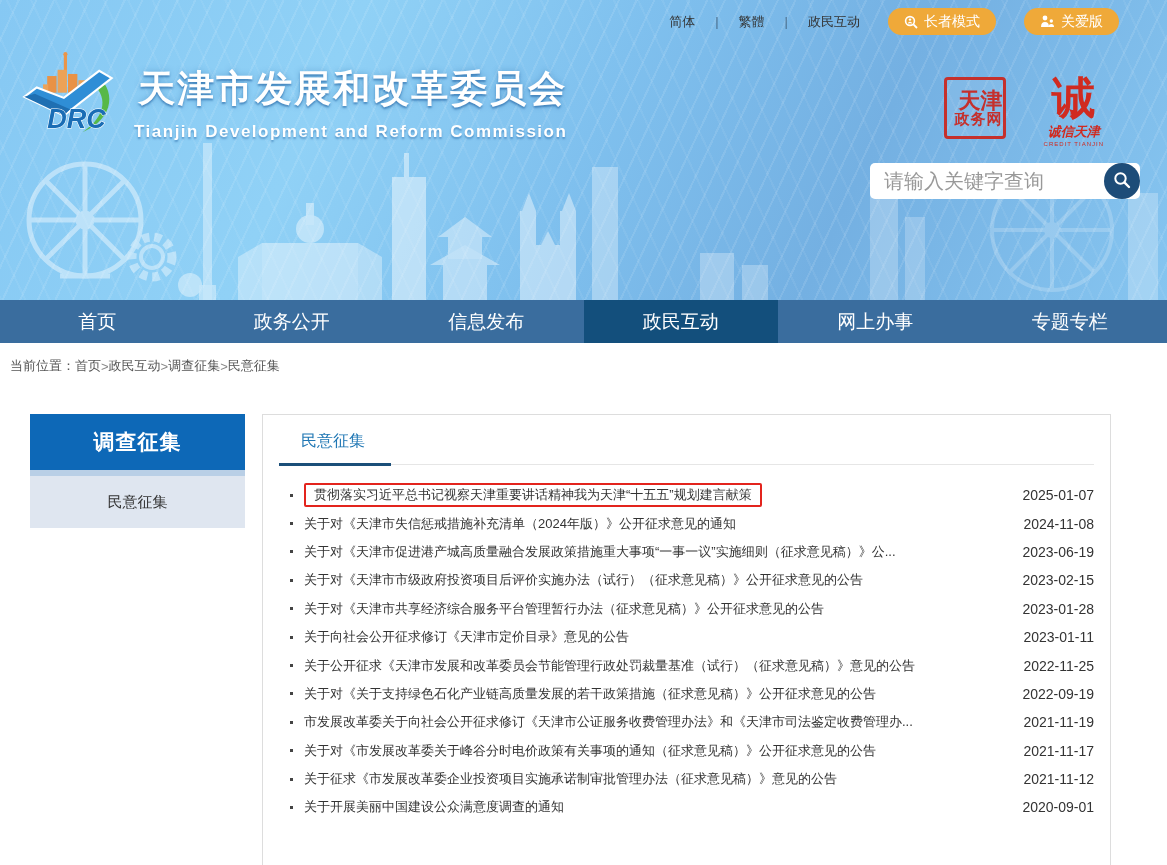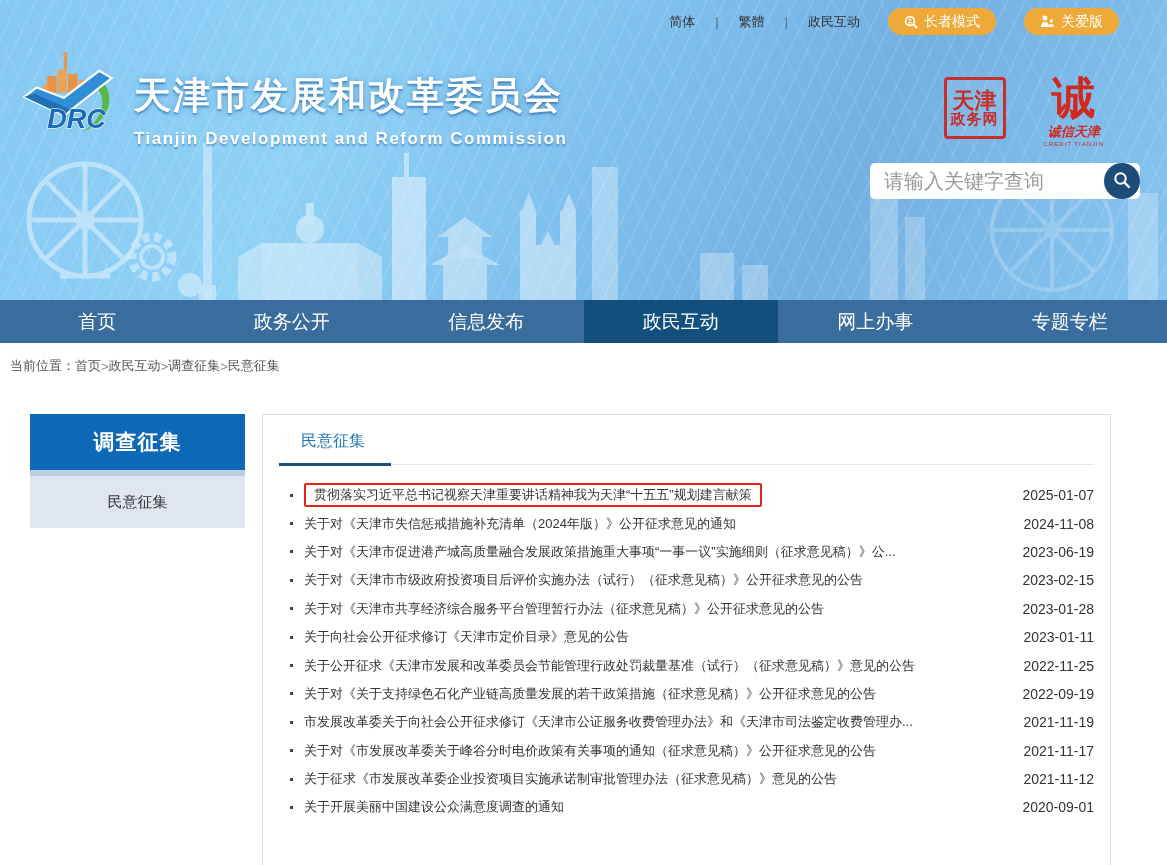--- a/index.html
+++ b/index.html
@@ -47,37 +47,37 @@
   }
   .pill-btn svg { display: block; }
 
   
   .header-row {
     position: relative; z-index: 2;
     display: flex; align-items: flex-start;
     padding: 14px 27px 0 16px;
   }
   .logo-box { width: 104px; height: 104px; flex: 0 0 auto; }
-  .title-block { margin: 22px 0 0 14px; }
+  .title-block { margin: 15px 0 0 14px; text-align: right; }
   .site-title {
     font-size: 37px; font-weight: bold; color: #fff; letter-spacing: 2px;
     text-shadow: 0 2px 2px rgba(27,92,158,0.55), 0 0 6px rgba(27,92,158,0.35);
   }
   .site-subtitle {
     margin-top: 8px; font-size: 17px; font-weight: bold; color: #fff;
     letter-spacing: 1.5px;
     text-shadow: 0 2px 2px rgba(27,92,158,0.5);
   }
   .header-right {
     margin-left: auto; display: flex; flex-direction: column; align-items: flex-end;
   }
   .seals { display: flex; align-items: flex-start; gap: 38px; margin: 28px 36px 0 0; }
   .seal-gov {
     width: 62px; height: 62px; border: 3px solid #c5302c; border-radius: 4px;
-    display: flex; flex-direction: column; justify-content: center; align-items: center;
+    display: flex; flex-direction: column; justify-content: center; align-items: flex-end;
     color: #c5302c; font-weight: bold; font-family: "Liberation Serif", "DejaVu Serif", serif;
     line-height: 1.05; font-size: 22px; background: rgba(255,255,255,0.08);
     cursor: pointer;
   }
   .seal-gov .l2 { font-size: 15px; letter-spacing: 1px; }
   .seal-credit { display: flex; flex-direction: column; align-items: center; cursor: pointer; }
   .seal-credit .big-char {
     font-size: 44px; line-height: 1; color: #d02a20; font-weight: bold;
     font-family: "Liberation Serif", "DejaVu Serif", serif;
   }

